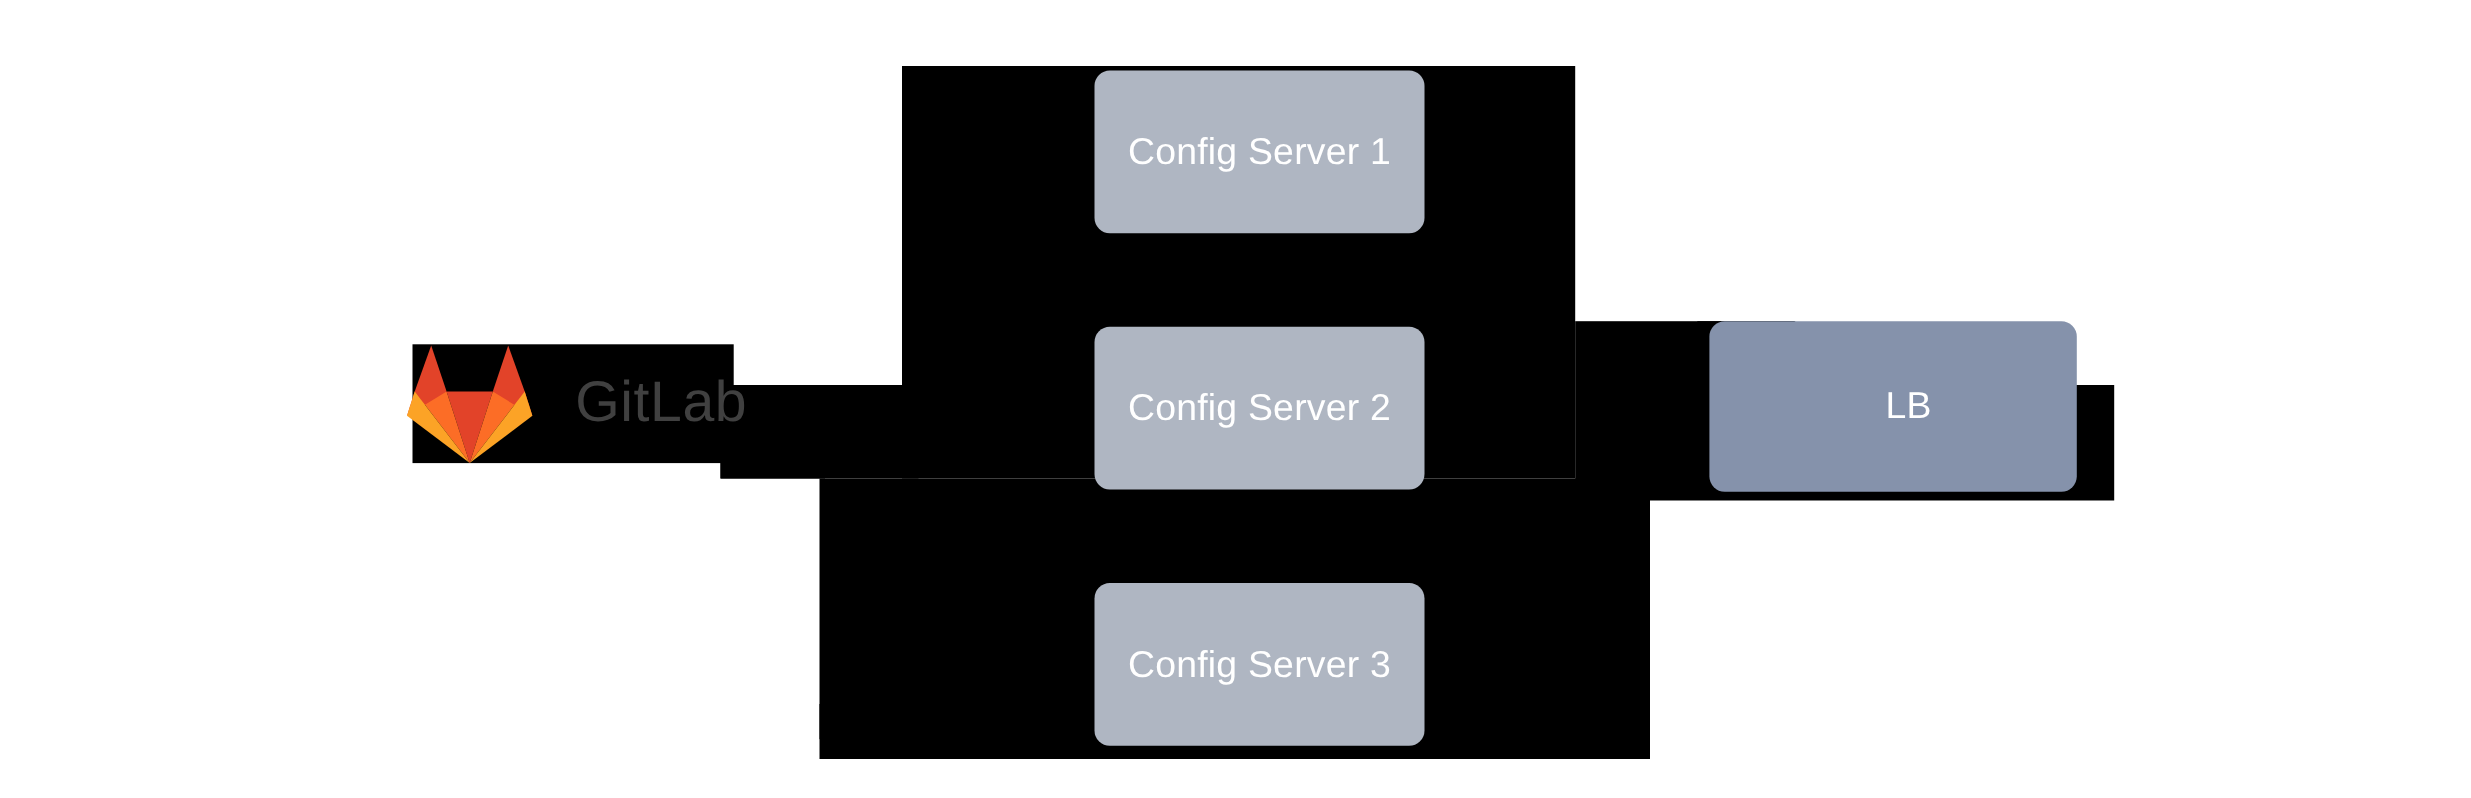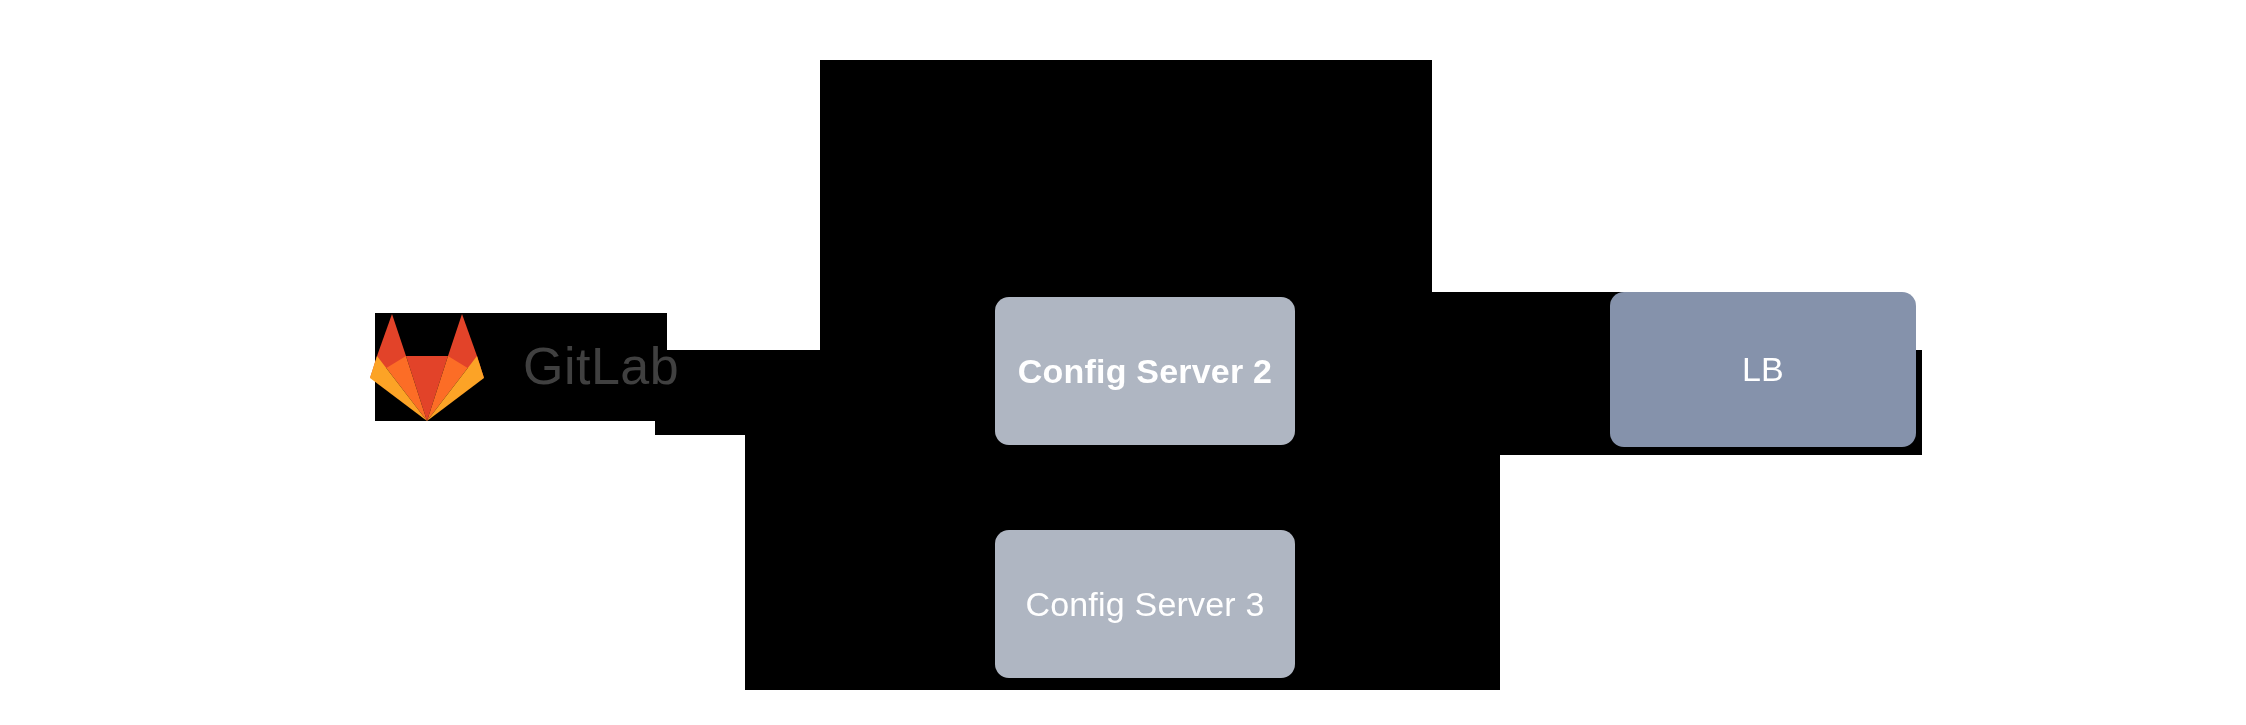--- a/index.html
+++ b/index.html
@@ -120,26 +120,29 @@
 
     <polygon fill="#fc6d26" points="59,109 80,44 109,44"></polygon>
 
     <polygon fill="#e24329" points="109,44 116,66 80,44 94,2"></polygon>
 
     <polygon fill="#fca326" points="59,109 109,44 116,66"></polygon>
   </svg>
 
   <div id="gitlab-wordmark">GitLab</div>
 
+  <div class="node node-config" style="left:995px; top:64px;">
+    <span>Config Server 1</span>
+  </div>
 
-  <div class="node node-config" style="left:995px; top:297px;font-weight:bold;">
+  <div class="node node-config" style="left:995px; top:297px;">
     <span>Config Server 2</span>
   </div>
 
   <div class="node node-config" style="left:995px; top:530px;">
     <span>Config Server 3</span>
   </div>
 
-  <div class="node node-lb" style="left:1610px; top:292px;">
+  <div class="node node-lb" style="left:1554px; top:292px;padding-left:28px;">
     <span>LB</span>
   </div>
 
 </div>
 
 </body></html>

